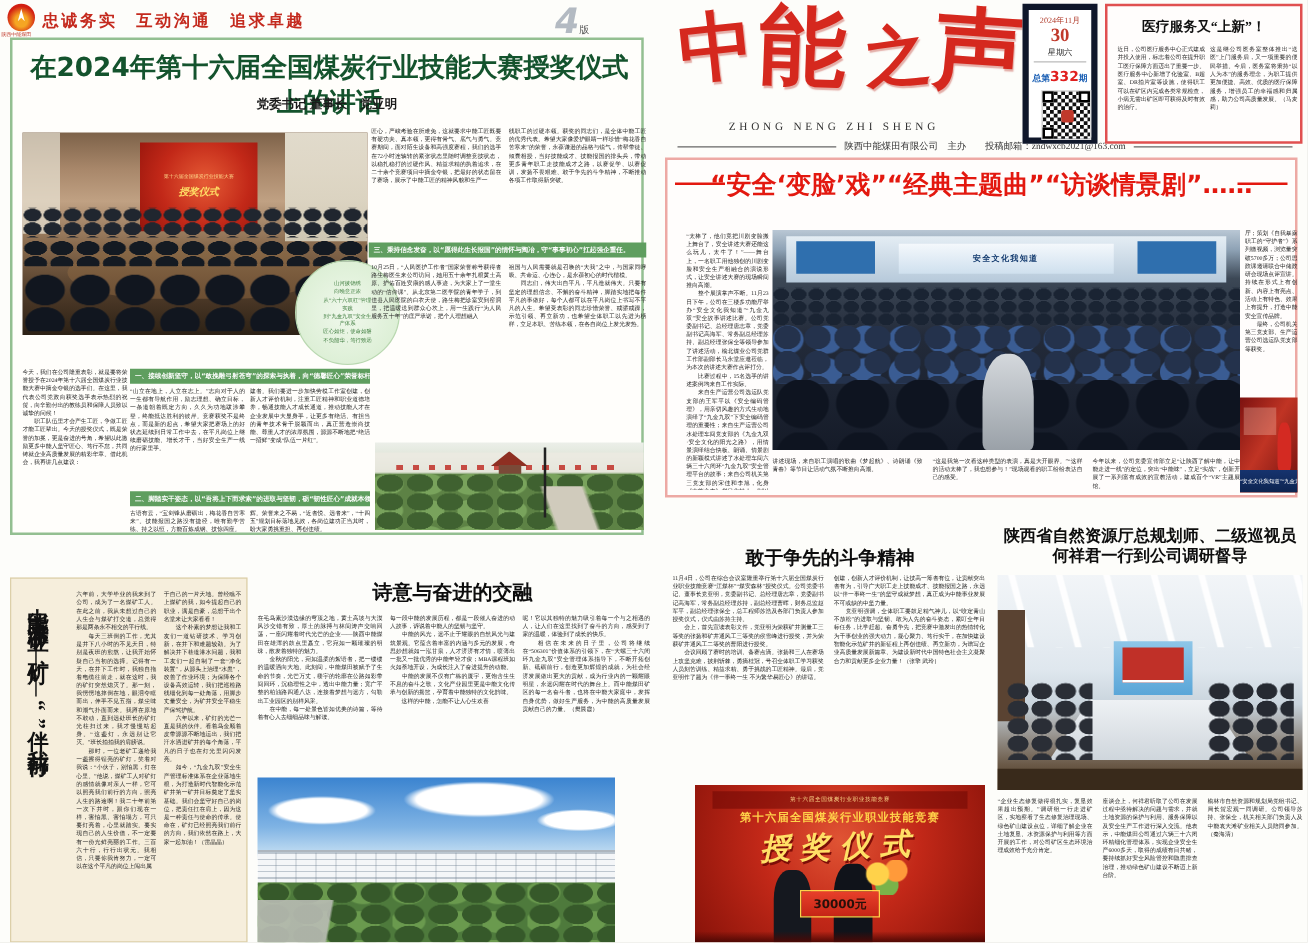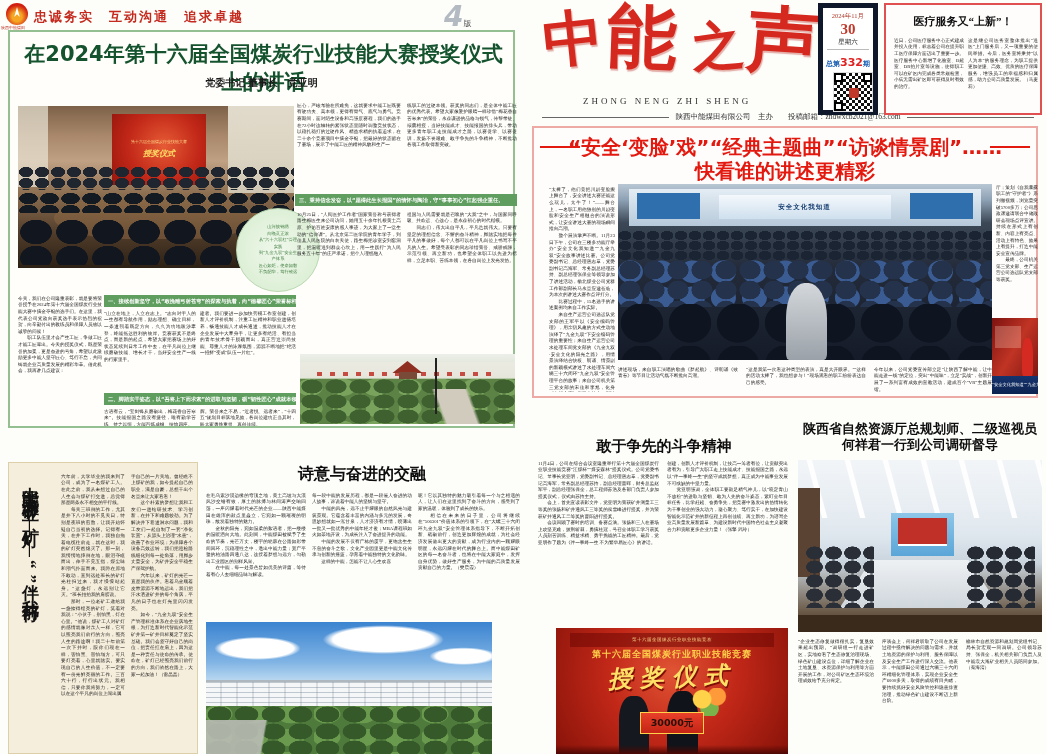--- a/index.html
+++ b/index.html
@@ -332,21 +332,20 @@
         </div>
       <div class="txt" style="left:82px;top:32px;width:70px;height:74px;">
           <div class="in">这是继公司医务室整体推出“送医”上门服务后，又一项重要的便民举措。今后，医务室将秉持“以人为本”的服务理念，为职工提供更加便捷、高效、优质的医疗保障服务，增强员工的幸福感和归属感，助力公司高质量发展。（马麦莉）</div>
         </div>
     </div>
 
     <div class="storybox">
       <div class="deco" style="left:6px;top:18px;width:40px;"></div>
       <div class="deco" style="right:6px;top:18px;width:40px;"></div>
       <div class="redhead" style="top:6px;font-size:20px;">“安全‘变脸’戏”“经典主题曲”“访谈情景剧”……</div>
-      <div class="redhead" style="top:30px;font-size:20px;">快看谁的讲述更精彩</div>
 
       <div class="txt" style="left:15px;top:58px;width:66px;height:206px;">
           <div class="in">“太棒了，他们竟把川剧变脸搬上舞台了，安全讲述大赛还能这么玩儿，太牛了！”——舞台上，一名职工用他独创的川剧变脸和安全生产相融合的演说形式，让安全讲述大赛的现场瞬间推向高潮。
 　　整个展演掌声不断。11月23日下午，公司在三楼多功能厅举办“安全文化我知道”“九金九双”安全故事讲述比赛。公司党委副书记、总经理唐志章，党委副书记高海军、常务副总经理苏持、副总经理张保全等领导参加了讲述活动，榆北煤业公司党群工作部副部长马永堂应邀莅临，为本次的讲述大赛作点评打分。
 　　比赛过程中，15名选手的讲述案例均来自工作实际。
 　　来自生产运营公司选运队党支部的王军平以《安全编码管理》，用亲切风趣的方式生动地演绎了“九金九双”下安全编码管理的重要性；来自生产运营公司水处理车间党支部的《九金九双·安全文化的阳光之路》，用情景演绎结合快板、朗诵、情景剧的新颖模式讲述了水处理车间六辆三十六闭环“九金九双”安全管理平台的故事；来自公司机关第三党支部的宋佳和李旭，化身《中能之声》栏目主持人，则以访谈《“九金九双”下三党支部的蜕变》——选手们用群众喜闻乐见的方式，讲好身边“九金九双”故事。</div>
         </div>
 
       <div class="photo" id="p4">
         <div class="p4-stage"></div>

